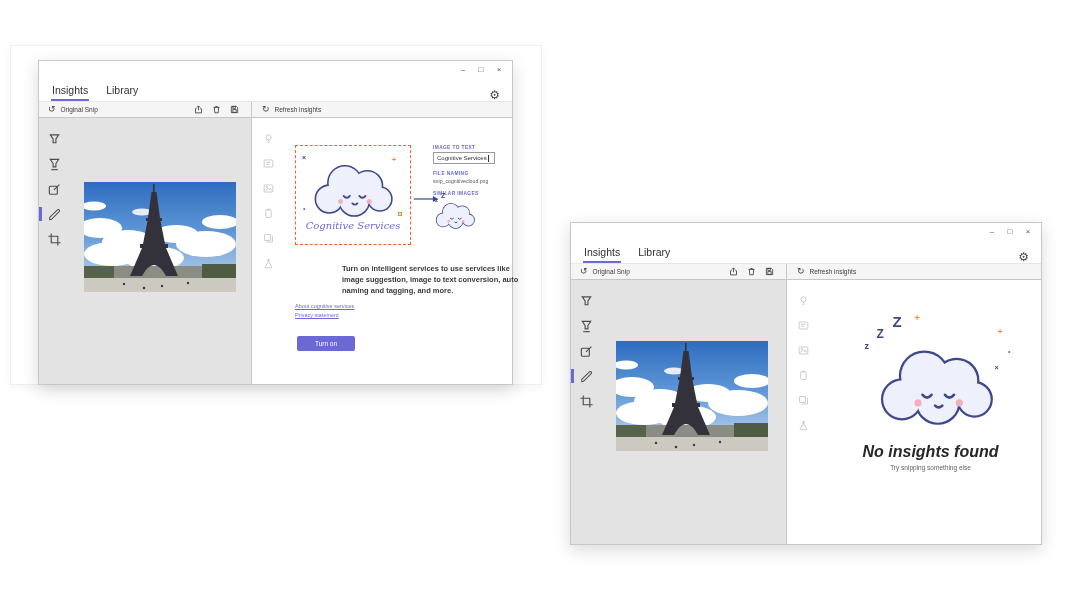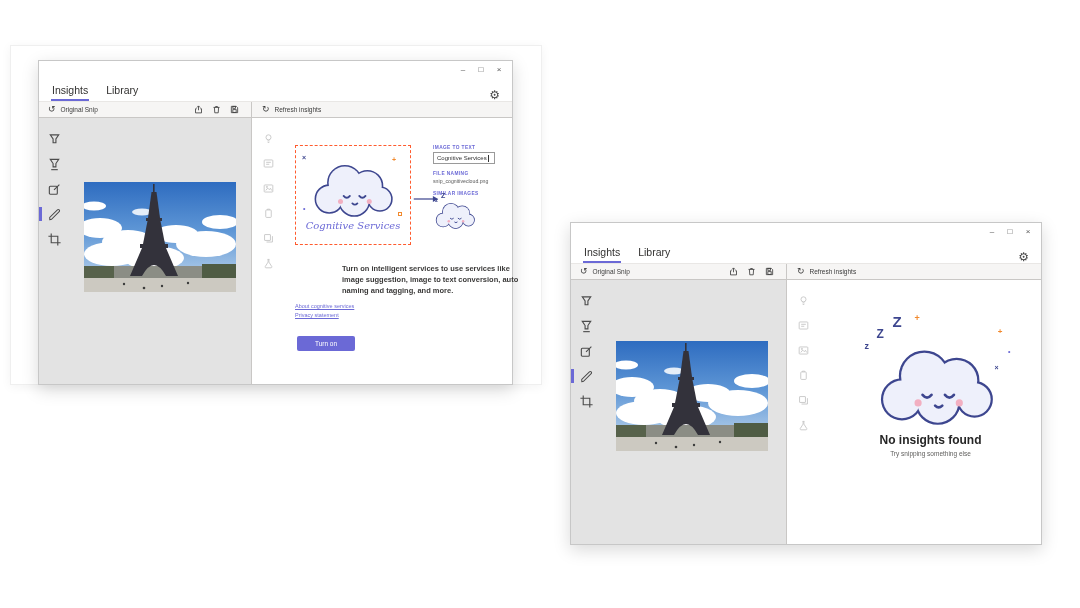--- a/index.html
+++ b/index.html
@@ -95,21 +95,21 @@
     border-radius:2px; cursor:pointer; }
 
   
   .empty{ position:absolute; left:0; right:0; top:32px; display:flex; flex-direction:column; align-items:center; }
   .cloud-wrap{ position:relative; width:160px; height:116px; }
   .bigcloud{ position:absolute; left:22px; bottom:0; width:126px; height:86px; display:block; }
   .z{ position:absolute; font-weight:bold; color:var(--indigo); line-height:1; }
   .z1{ left:14px; top:30px; font-size:9px; }
   .z2{ left:26px; top:16px; font-size:12px; }
   .z3{ left:42px; top:2px; font-size:15px; }
-  .empty-title{ margin-top:5px; font-size:12px; font-weight:bold; color:#262626; }
+  .empty-title{ margin-top:15px; font-size:16px; font-weight:bold; color:#262626;font-style:italic; }
   .empty-sub{ margin-top:3px; font-size:6.5px; color:#5f5e5c; }
 </style>
 </head>
 <body>
 
 <svg width="0" height="0" style="position:absolute" aria-hidden="true">
   <defs>
     <symbol id="sym-photo" viewBox="0 0 152 110">
       <defs>
         <linearGradient id="skyg" x1="0" y1="0" x2="0" y2="1">

